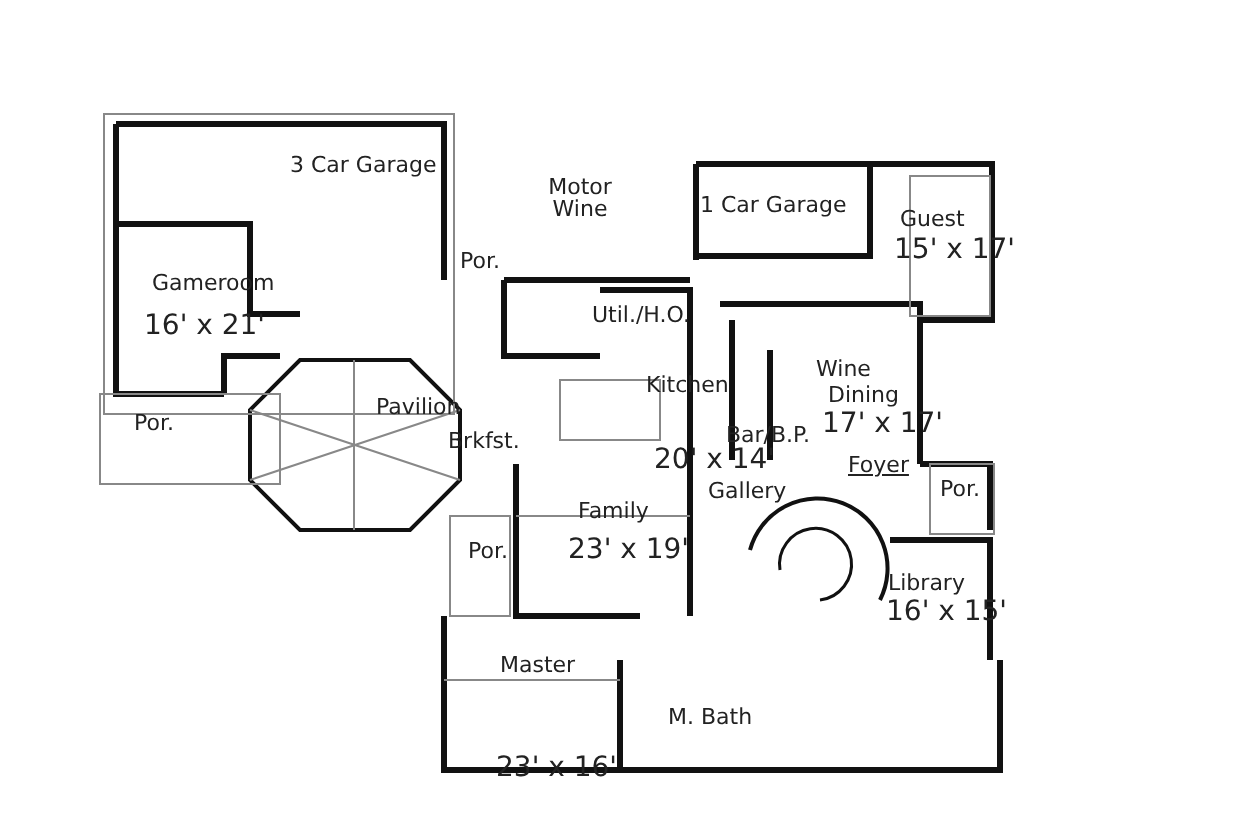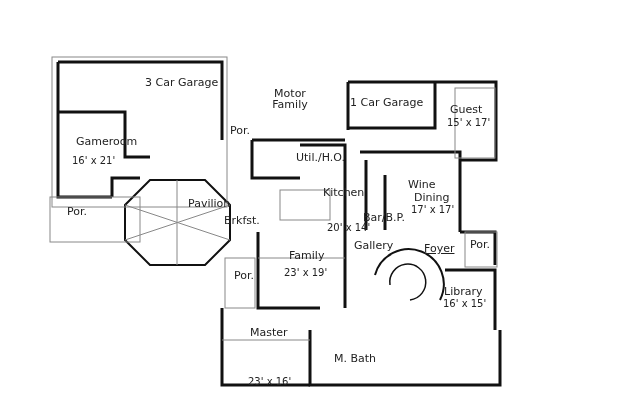--- a/index.html
+++ b/index.html
@@ -1,19 +1,19 @@
 <!DOCTYPE html>
 <html><head>
 <meta charset="utf-8">
 <style>
   html,body{margin:0;padding:0;background:#ffffff;}
   body{width:620px;height:415px;position:relative;overflow:hidden;font-family:"DejaVu Sans",sans-serif;}
   svg{position:absolute;left:0;top:0;}
   .lbl{position:absolute;font-size:11px;color:#222;white-space:nowrap;line-height:1;}
-  .dim{position:absolute;font-size:10px;color:#222;white-space:nowrap;line-height:1;text-align:center;}
+  .dim{position:absolute;font-size:14px;color:#222;white-space:nowrap;line-height:1;text-align:center;}
 </style>
 </head>
 <body>
 
 <svg width="620" height="415" viewBox="0 0 620 415">
   <g fill="none" stroke="#111" stroke-width="3">
 
     <path d="M58 62 L222 62 L222 140"></path>
     <path d="M58 62 L58 197 L112 197"></path>
     <path d="M58 112 L125 112 L125 157 L150 157"></path>
@@ -55,37 +55,37 @@
     <line x1="125" y1="240" x2="230" y2="205"></line>
     <line x1="177" y1="180" x2="177" y2="265"></line>
     <rect x="465" y="232" width="32" height="35"></rect>
     <rect x="225" y="258" width="30" height="50"></rect>
     <line x1="258" y1="258" x2="345" y2="258"></line>
     <line x1="222" y1="340" x2="310" y2="340"></line>
   </g>
 </svg>
 
 <div class="lbl" style="left:145px;top:77px;">3 Car Garage</div>
-<div class="lbl" style="left:270px;top:88px;width:40px;white-space:normal;text-align:center;">Motor Family</div>
+<div class="lbl" style="left:270px;top:88px;width:40px;white-space:normal;text-align:center;">Motor Wine</div>
 <div class="lbl" style="left:350px;top:97px;">1 Car Garage</div>
 <div class="lbl" style="left:450px;top:104px;">Guest</div>
 <div class="dim" style="left:447px;top:118px;">15' x 17'</div>
 <div class="lbl" style="left:76px;top:136px;">Gameroom</div>
 <div class="dim" style="left:72px;top:156px;">16' x 21'</div>
 <div class="lbl" style="left:296px;top:152px;">Util./H.O.</div>
 <div class="lbl" style="left:283px;top:187px;margin-left:40px;">Kitchen</div>
 <div class="dim" style="left:287px;top:223px;margin-left:40px;">20' x 14'</div>
 <div class="lbl" style="left:384px;top:179px;margin-left:24px;">Wine</div>
 <div class="lbl" style="left:414px;top:192px;">Dining</div>
 <div class="dim" style="left:411px;top:205px;">17' x 17'</div>
 <div class="lbl" style="left:160px;top:198px;margin-left:28px;">Pavilion</div>
 <div class="lbl" style="left:224px;top:215px;">Brkfst.</div>
 <div class="lbl" style="left:363px;top:212px;">Bar/B.P.</div>
 <div class="lbl" style="left:354px;top:240px;">Gallery</div>
-<div class="lbl" style="left:424px;top:243px;text-decoration:underline;">Foyer</div>
+<div class="lbl" style="left:424px;top:227px;text-decoration:underline;">Foyer</div>
 <div class="lbl" style="left:289px;top:250px;">Family</div>
 <div class="dim" style="left:284px;top:268px;">23' x 19'</div>
 <div class="lbl" style="left:444px;top:286px;">Library</div>
 <div class="dim" style="left:443px;top:299px;">16' x 15'</div>
 <div class="lbl" style="left:250px;top:327px;">Master</div>
 <div class="dim" style="left:248px;top:346px;margin-top:31px;">23' x 16'</div>
 <div class="lbl" style="left:334px;top:353px;">M. Bath</div>
 
 <div class="lbl" style="left:230px;top:125px;">Por.</div>
 <div class="lbl" style="left:67px;top:206px;">Por.</div>

